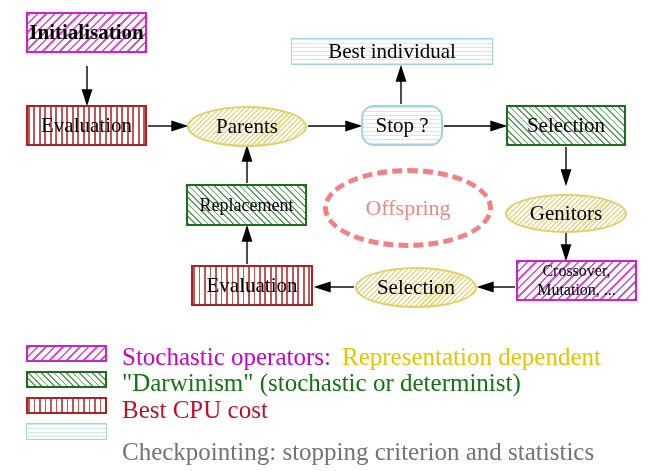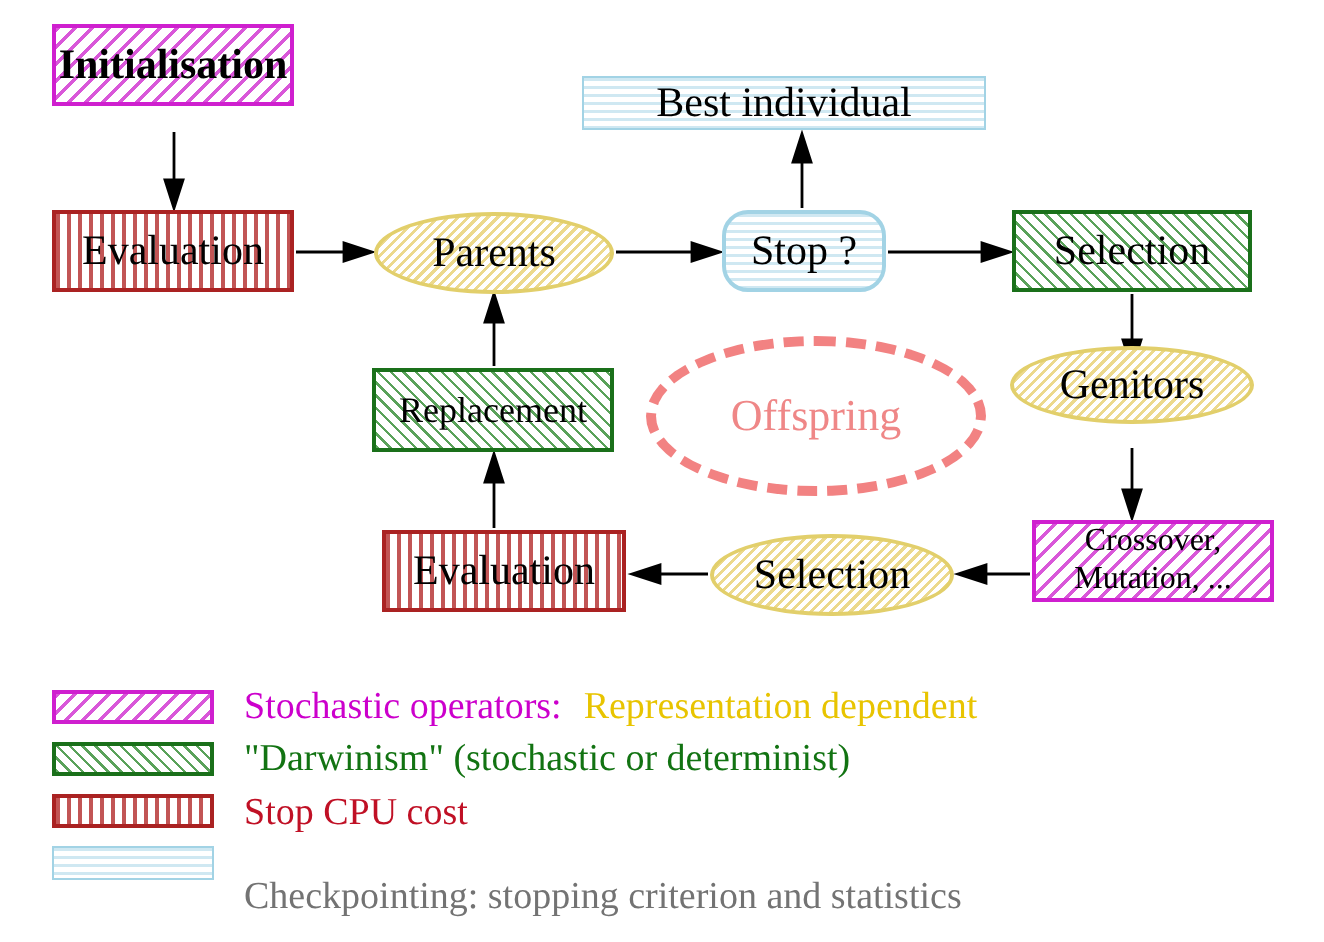--- a/index.html
+++ b/index.html
@@ -37,21 +37,21 @@
   .arrows { position:absolute; left:0; top:0; pointer-events:none; }
   .generation {
     position:absolute; box-sizing:border-box;
     left:323px; top:168px; width:170px; height:80px;
     border:5px dashed #f28282; border-radius:50%;
     display:flex; align-items:center; justify-content:center;
     color:#ef8787; font-size:22px;
   }
   
   .swatch { position:absolute; left:26px; width:81px; height:17px; box-sizing:border-box; }
-  .legend-row { position:absolute; left:122px; font-size:19px; white-space:nowrap; }
+  .legend-row { position:absolute; left:122px; font-size:25px; white-space:nowrap; }
   .lg-magenta { color:#cc00cc; }
   .lg-gold    { color:#e8c400; margin-left:11px; }
   .lg-green   { color:#127312; }
   .lg-red     { color:#c01025; }
   .lg-blue    { color:#737373;margin-top:16px; }
   .two-line { flex-direction:column; font-size:16px; line-height:1.18; }
   .sz18 { font-size:18px; }
   .sz20 { font-size:21px; }
 </style>
 </head>
@@ -102,21 +102,21 @@
   <div class="node pat-cpu" style="left:26px;top:105px;width:121px;height:41px;">Evaluation</div>
 
   <div class="node pat-population ellipse" style="left:187px;top:106px;width:120px;height:41px;">Parents</div>
 
   <div class="node pat-checkpoint sz20" style="left:291px;top:38px;width:202px;height:27px;border-width:1.5px;">Best individual</div>
 
   <div class="node pat-checkpoint" style="left:361px;top:105px;width:82px;height:41px;border-radius:13px;">Stop ?</div>
 
   <div class="node pat-darwinism" style="left:506px;top:105px;width:120px;height:41px;">Selection</div>
 
-  <div class="node pat-population ellipse" style="left:505px;top:173px;width:122px;height:39px;">Genitors</div>
+  <div class="node pat-population ellipse" style="left:505px;top:194px;width:122px;height:39px;">Genitors</div>
 
   <div class="node pat-stochastic two-line" style="left:516px;top:260px;width:121px;height:41px;">
     <span>Crossover,</span>
     <span>Mutation, ...</span>
   </div>
 
   <div class="node pat-population ellipse" style="left:355px;top:267px;width:122px;height:41px;">Selection</div>
 
   <div class="node pat-cpu" style="left:191px;top:265px;width:122px;height:41px;">Evaluation</div>
 
@@ -128,16 +128,16 @@
 
   <div class="swatch pat-stochastic" style="top:345px;"></div>
   <div class="swatch pat-darwinism" style="top:371px;"></div>
   <div class="swatch pat-cpu" style="top:397px;"></div>
   <div class="swatch pat-checkpoint" style="top:423px;border-width:1.5px;"></div>
 
   <div class="legend-row" style="top:343px;">
     <span class="lg-magenta">Stochastic operators:</span><span class="lg-gold">Representation dependent</span>
   </div>
   <div class="legend-row lg-green" style="top:369px;">"Darwinism" (stochastic or determinist)</div>
-  <div class="legend-row lg-red" style="top:396px;">Stop CPU cost</div>
+  <div class="legend-row lg-red" style="top:396px;">Best CPU cost</div>
   <div class="legend-row lg-blue" style="top:422px;">Checkpointing: stopping criterion and statistics</div>
 
 </div>
 
 </body></html>

